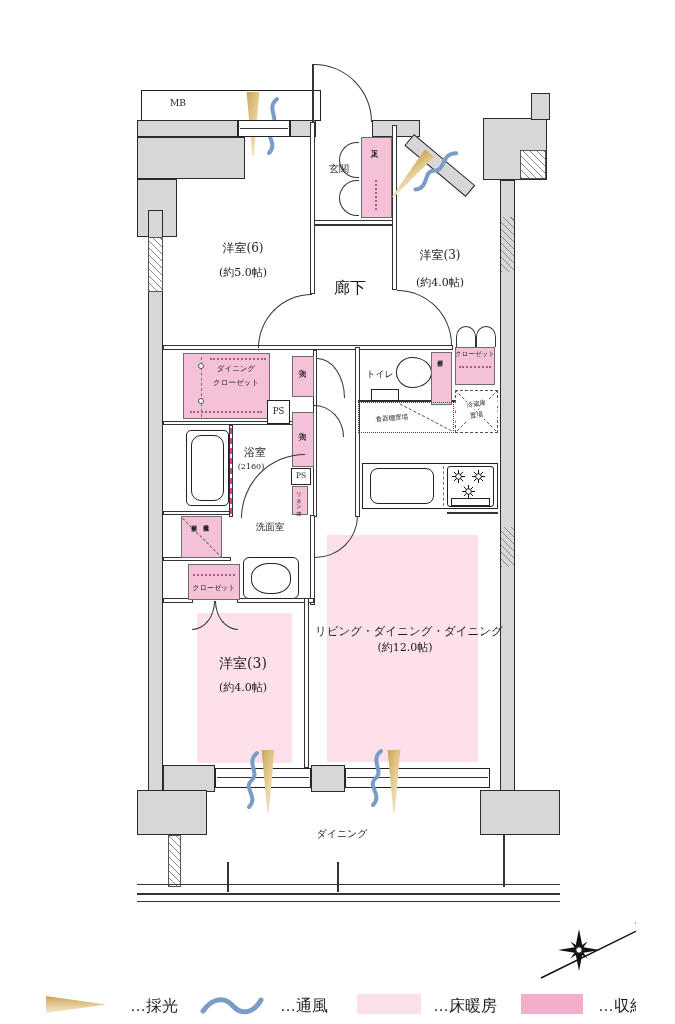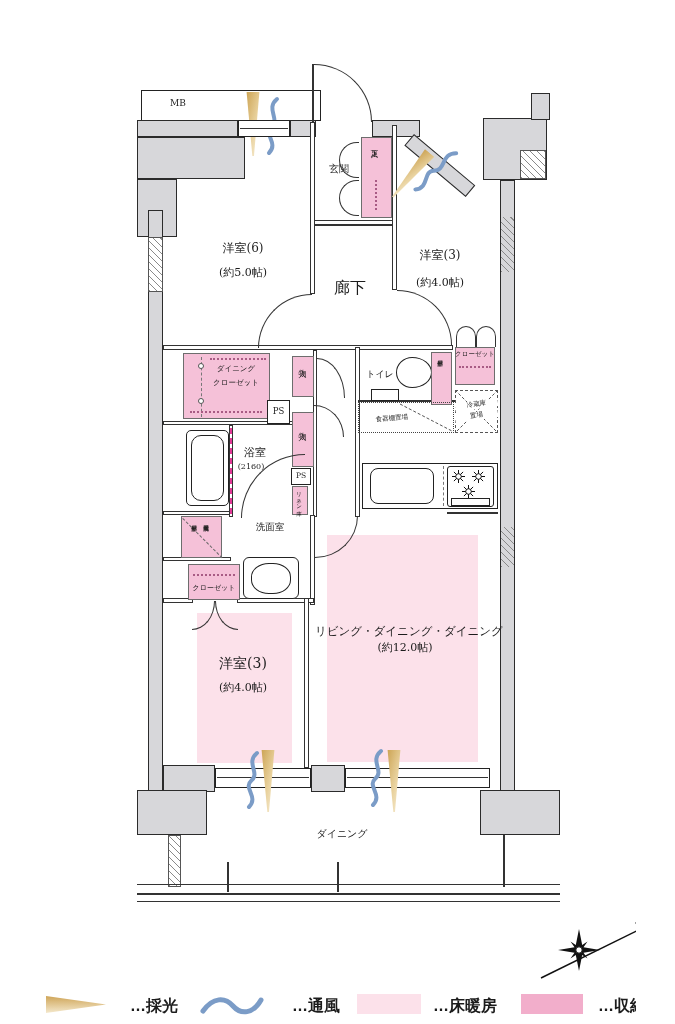--- a/index.html
+++ b/index.html
@@ -22,21 +22,21 @@
   .dlnv{position:absolute;border-left:1.3px dashed #777}
   .dot{position:absolute;border-top:2px dotted #a85b84}
   .dotv{position:absolute;border-left:2px dotted #a85b84}
   .dbox{position:absolute;border:1.2px dashed #555;box-sizing:border-box;background:transparent}
   .dotbox{position:absolute;border:1.4px dotted #444;box-sizing:border-box}
   .hatch{position:absolute;background:repeating-linear-gradient(45deg,#8a8a8a 0 1px,transparent 1px 5px);border:1px solid #555;box-sizing:border-box}
   .beamv{position:absolute;background:linear-gradient(105deg,#caa04e,#e9d29e 55%,#f9f1de);clip-path:polygon(10% 0,90% 0,56% 100%,46% 100%)}
   .beamh{position:absolute;background:linear-gradient(to bottom,#cfa558,#f4e8cc);clip-path:polygon(0 0,100% 50%,0 100%)}
   .mag{position:absolute;border-left:2.2px dashed #e23a97}
   .circ{position:absolute;border:1px solid #555;border-radius:50%;background:#fff;box-sizing:border-box}
-  .legend-lbl{font-family:"Liberation Sans","DejaVu Sans",sans-serif;font-weight:bold;font-size:16px}
+  .legend-lbl{font-family:"Liberation Sans","DejaVu Sans",sans-serif;font-weight:normal;font-size:16px}
   svg{position:absolute;overflow:visible}
 </style>
 </head>
 <body>
 
 <div class="canvas">
 
   <div class="ht" style="left:327px;top:535px;width:151px;height:227px"></div>
   <div class="ht" style="left:197px;top:613px;width:95px;height:150px"></div>
 
@@ -234,21 +234,21 @@
   <div class="beamv" style="left:386px;top:750px;width:16px;height:62px"></div>
 
   <div class="fx" style="left:238px;top:120px;width:52px;height:17px;border-width:1.2px"></div>
   <div class="ln" style="left:240px;top:128px;width:48px;height:1px"></div>
 
   <div class="beamh" style="left:46px;top:996px;width:60px;height:17px"></div>
   <div class="lbl legend-lbl" style="left:118px;top:996px;width:72px">…採光</div>
   <svg style="left:200px;top:993px" width="64" height="26" viewBox="0 0 64 26">
     <path d="M3 18 C13 4, 25 4, 33 13 C41 22, 53 21, 61 7" fill="none" stroke="#7b9cc7" stroke-width="5" stroke-linecap="round"></path>
   </svg>
-  <div class="lbl legend-lbl" style="left:280px;top:996px;width:72px">…通風</div>
+  <div class="lbl legend-lbl" style="left:268px;top:996px;width:72px">…通風</div>
   <div class="ht" style="left:357px;top:994px;width:64px;height:20px"></div>
   <div class="lbl legend-lbl" style="left:420px;top:996px;width:90px">…床暖房</div>
   <div style="position:absolute;left:521px;top:994px;width:62px;height:20px;background:#f2aecb"></div>
   <div class="lbl legend-lbl" style="left:586px;top:996px;width:72px">…収納</div>
 
   <svg style="left:533px;top:908px" width="142" height="80" viewBox="0 0 142 80">
     <line x1="8" y1="70" x2="130" y2="10" stroke="#111" stroke-width="1.5"></line>
     <path d="M0,-21 L3.2,-5 L8.5,-8.5 L4.5,-2.8 L21,0 L4.5,2.8 L8.5,8.5 L3.2,5 L0,21 L-3.2,5 L-8.5,8.5 L-4.5,2.8 L-21,0 L-4.5,-2.8 L-8.5,-8.5 L-3.2,-5 Z" transform="translate(46,42)" fill="#111"></path>
     <circle cx="46" cy="42" r="3.2" fill="#fff" stroke="#111" stroke-width="1"></circle>
     <path d="M103 15 L118 7 L108 21 Z" fill="#fff" stroke="#111" stroke-width="1.2"></path>

